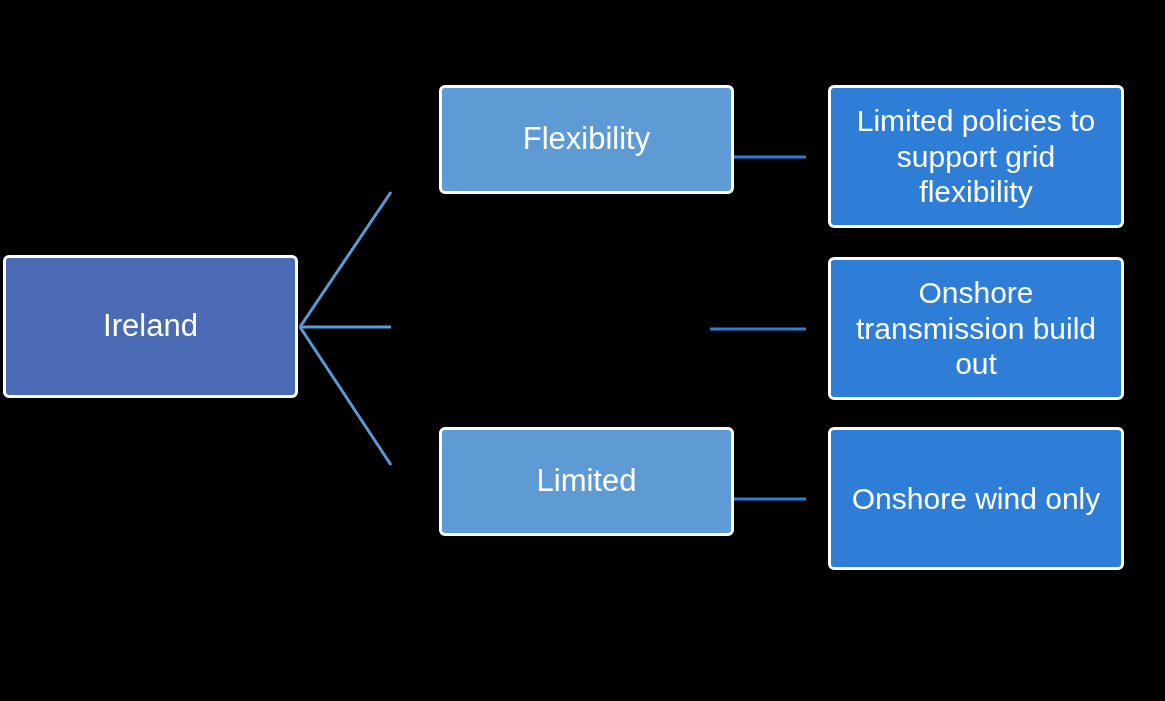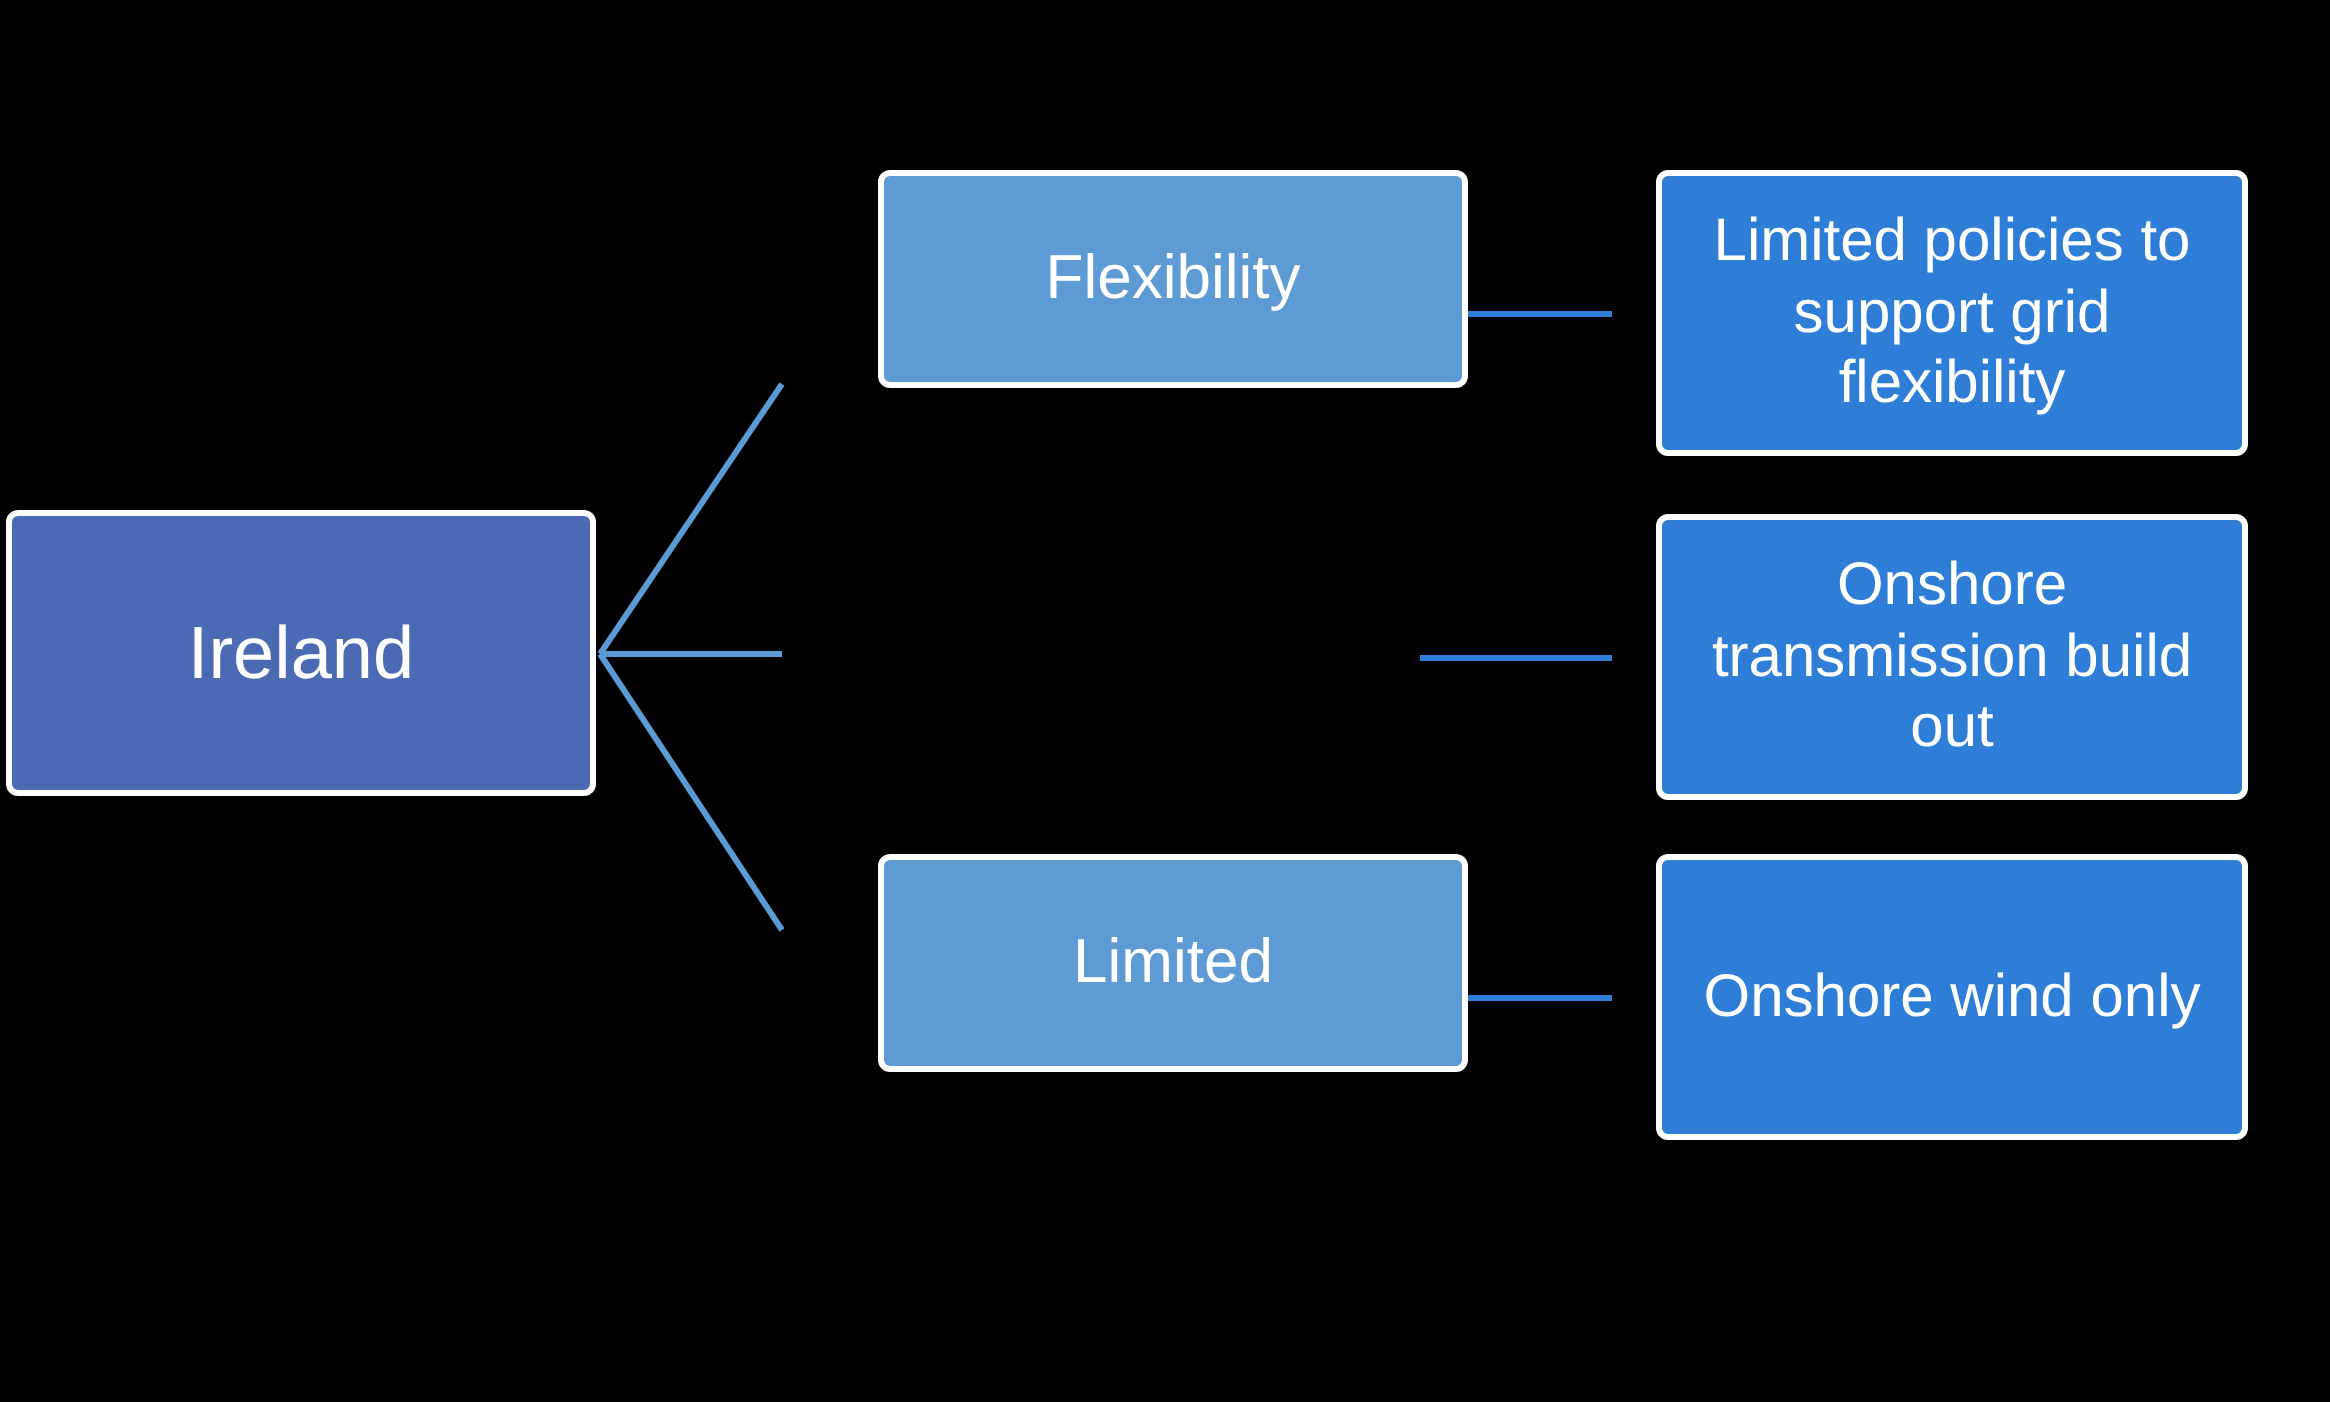--- a/index.html
+++ b/index.html
@@ -39,21 +39,21 @@
     line-height: 1.18;
     padding: 4px 10px;
     -webkit-font-smoothing: antialiased;
   }
   .node-root {
     left: 3px;
     top: 255px;
     width: 295px;
     height: 143px;
     background: #4a6ab3;
-    font-size: 37px;
+    font-size: 31px;
   }
   .node-branch {
     left: 439px;
     width: 295px;
     height: 109px;
     background: #5e9bd4;
     font-size: 31px;
   }
   .node-leaf {
     left: 828px;

